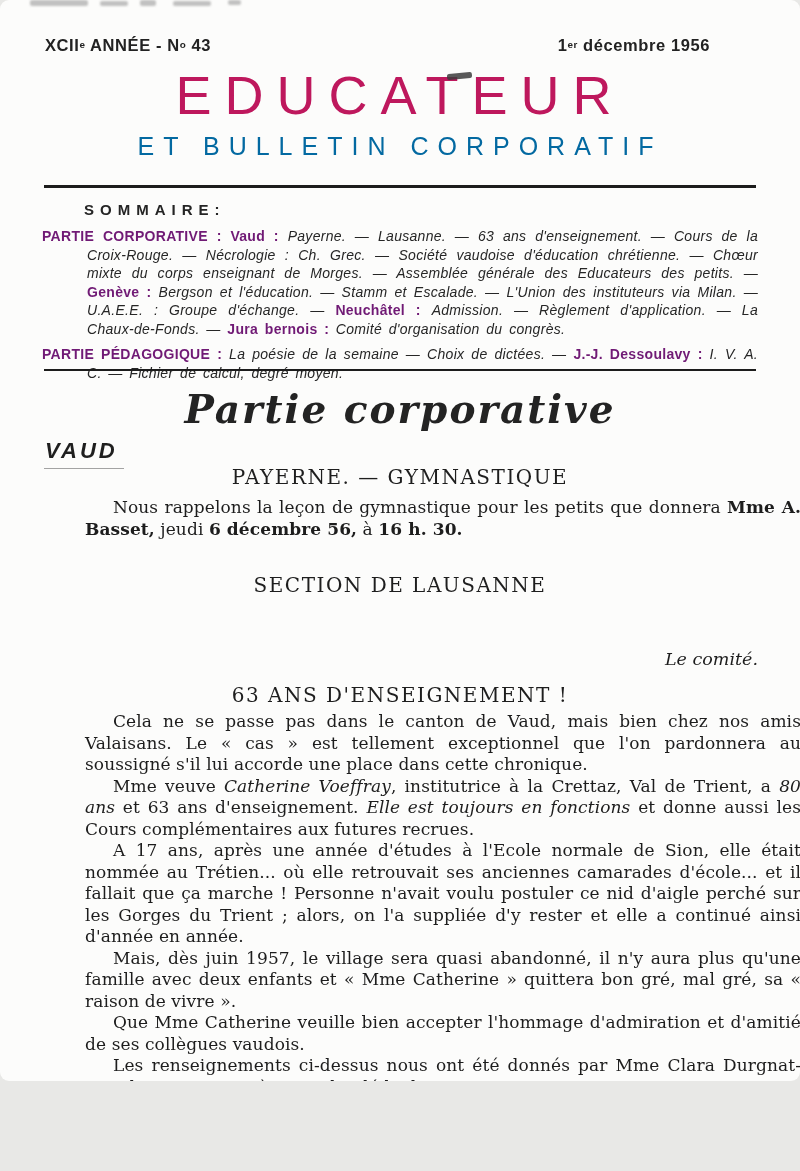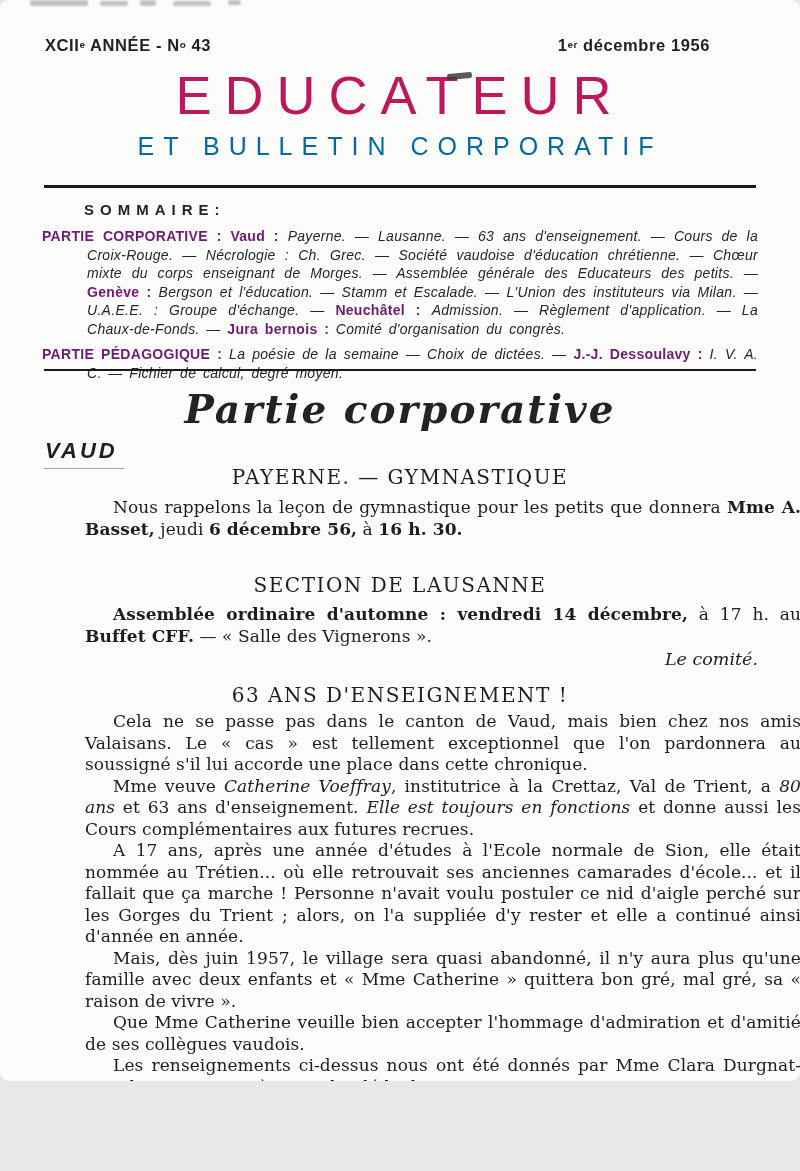--- a/index.html
+++ b/index.html
@@ -139,23 +139,20 @@
 
   <div class="script-title">Partie corporative</div>
   <div class="region-label">VAUD</div>
 
   <div class="article-heading heading-payerne">PAYERNE. — GYMNASTIQUE</div>
   <div class="flowtext block-gym">
     <p><span>Nous rappelons la leçon de gymnastique pour les petits que donnera </span><span class="run-b">Mme A. Basset,</span><span> jeudi </span><span class="run-b">6 décembre 56,</span><span> à </span><span class="run-b">16 h. 30.</span></p>
   </div>
 
   <div class="article-heading heading-lausanne">SECTION DE LAUSANNE</div>
-  <div class="flowtext block-assemblee">
-    <p><span class="run-b">Assemblée ordinaire d'automne : vendredi 14 décembre,</span><span> à 17 h. au </span><span class="run-b">Buffet CFF.</span><span> — « Salle des Vignerons ».</span></p>
-  </div>
   <div class="signature-comite">Le comité.</div>
 
   <div class="article-heading heading-63ans">63 ANS D'ENSEIGNEMENT !</div>
   <div class="flowtext block-article">
     <p><span>Cela ne se passe pas dans le canton de Vaud, mais bien chez nos amis Valaisans. Le « cas » est tellement exceptionnel que l'on pardonnera au soussigné s'il lui accorde une place dans cette chronique.</span></p>
     <p><span>Mme veuve </span><span class="run-i">Catherine Voeffray</span><span>, institutrice à la Crettaz, Val de Trient, a </span><span class="run-i">80 ans</span><span> et 63 ans d'enseignement. </span><span class="run-i">Elle est toujours en fonctions</span><span> et donne aussi les Cours complémentaires aux futures recrues.</span></p>
     <p><span>A 17 ans, après une année d'études à l'Ecole normale de Sion, elle était nommée au Trétien... où elle retrouvait ses anciennes camarades d'école... et il fallait que ça marche ! Personne n'avait voulu postuler ce nid d'aigle perché sur les Gorges du Trient ; alors, on l'a suppliée d'y rester et elle a continué ainsi d'année en année.</span></p>
     <p><span>Mais, dès juin 1957, le village sera quasi abandonné, il n'y aura plus qu'une famille avec deux enfants et « Mme Catherine » quittera bon gré, mal gré, sa « raison de vivre ».</span></p>
     <p><span>Que Mme Catherine veuille bien accepter l'hommage d'admiration et d'amitié de ses collègues vaudois.</span></p>
     <p><span>Les renseignements ci-dessus nous ont été donnés par Mme Clara Durgnat-Junod, peintre et poète, qui lui dédie les vers qui suivent.</span></p>

